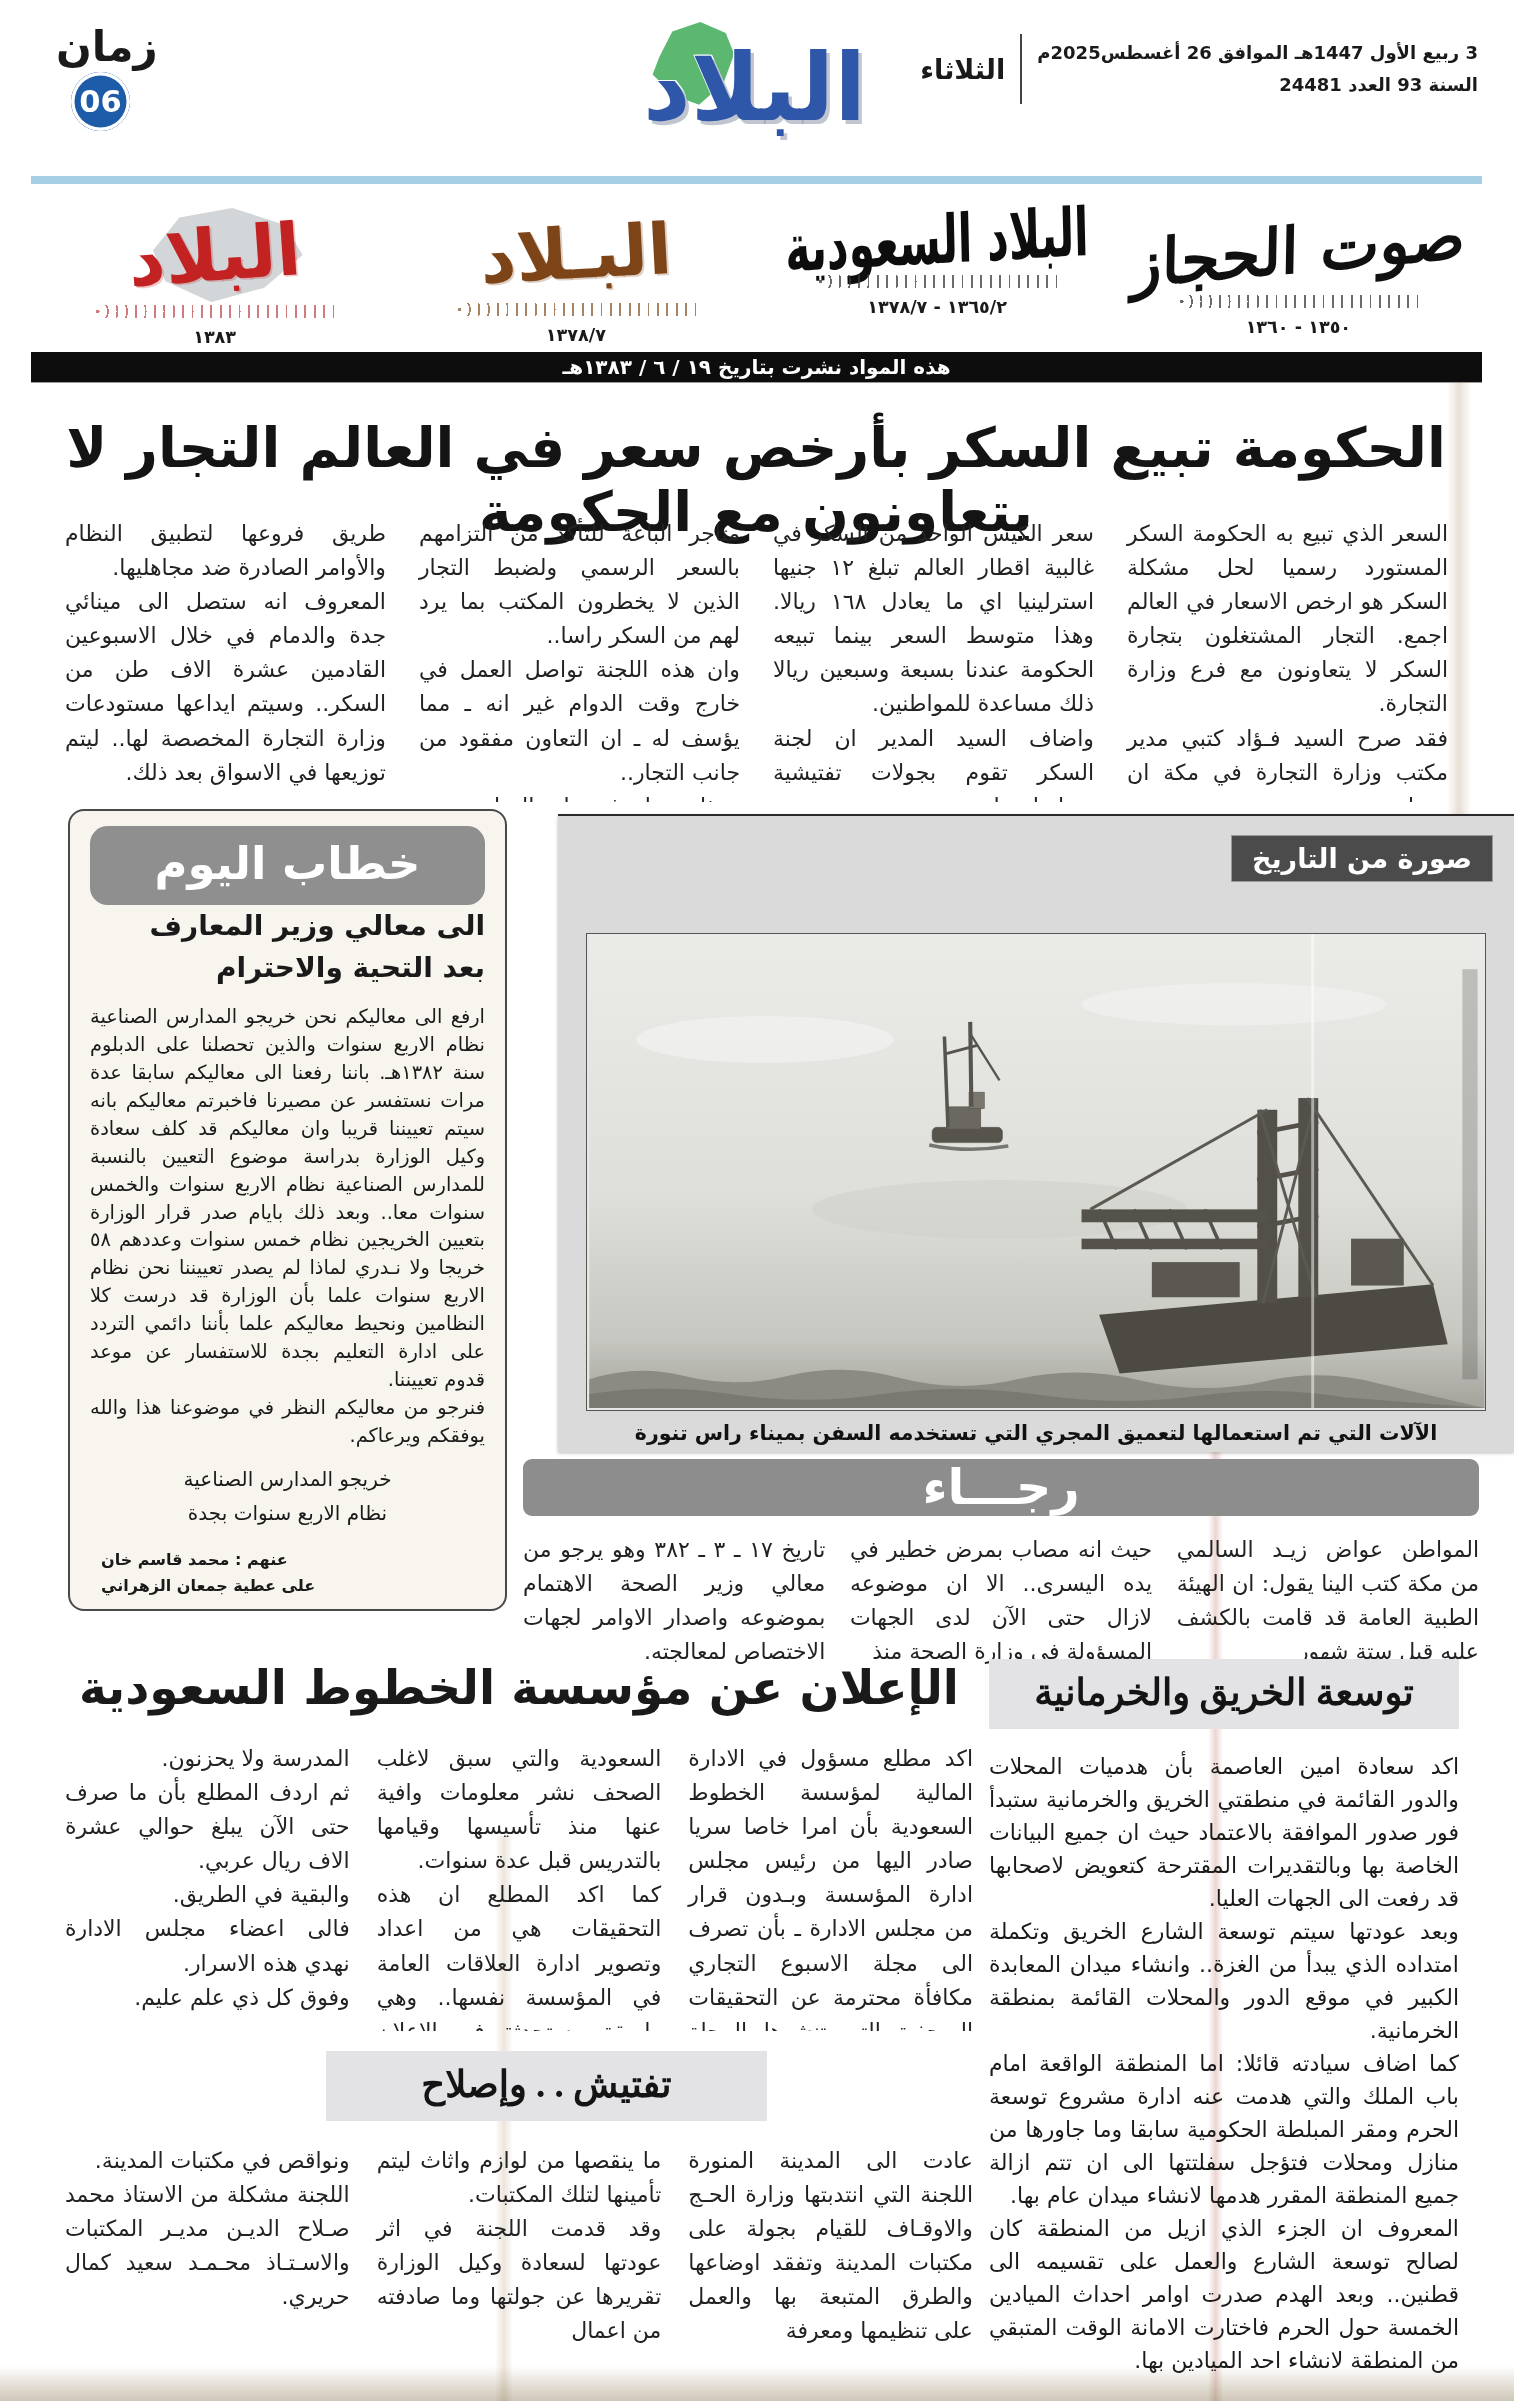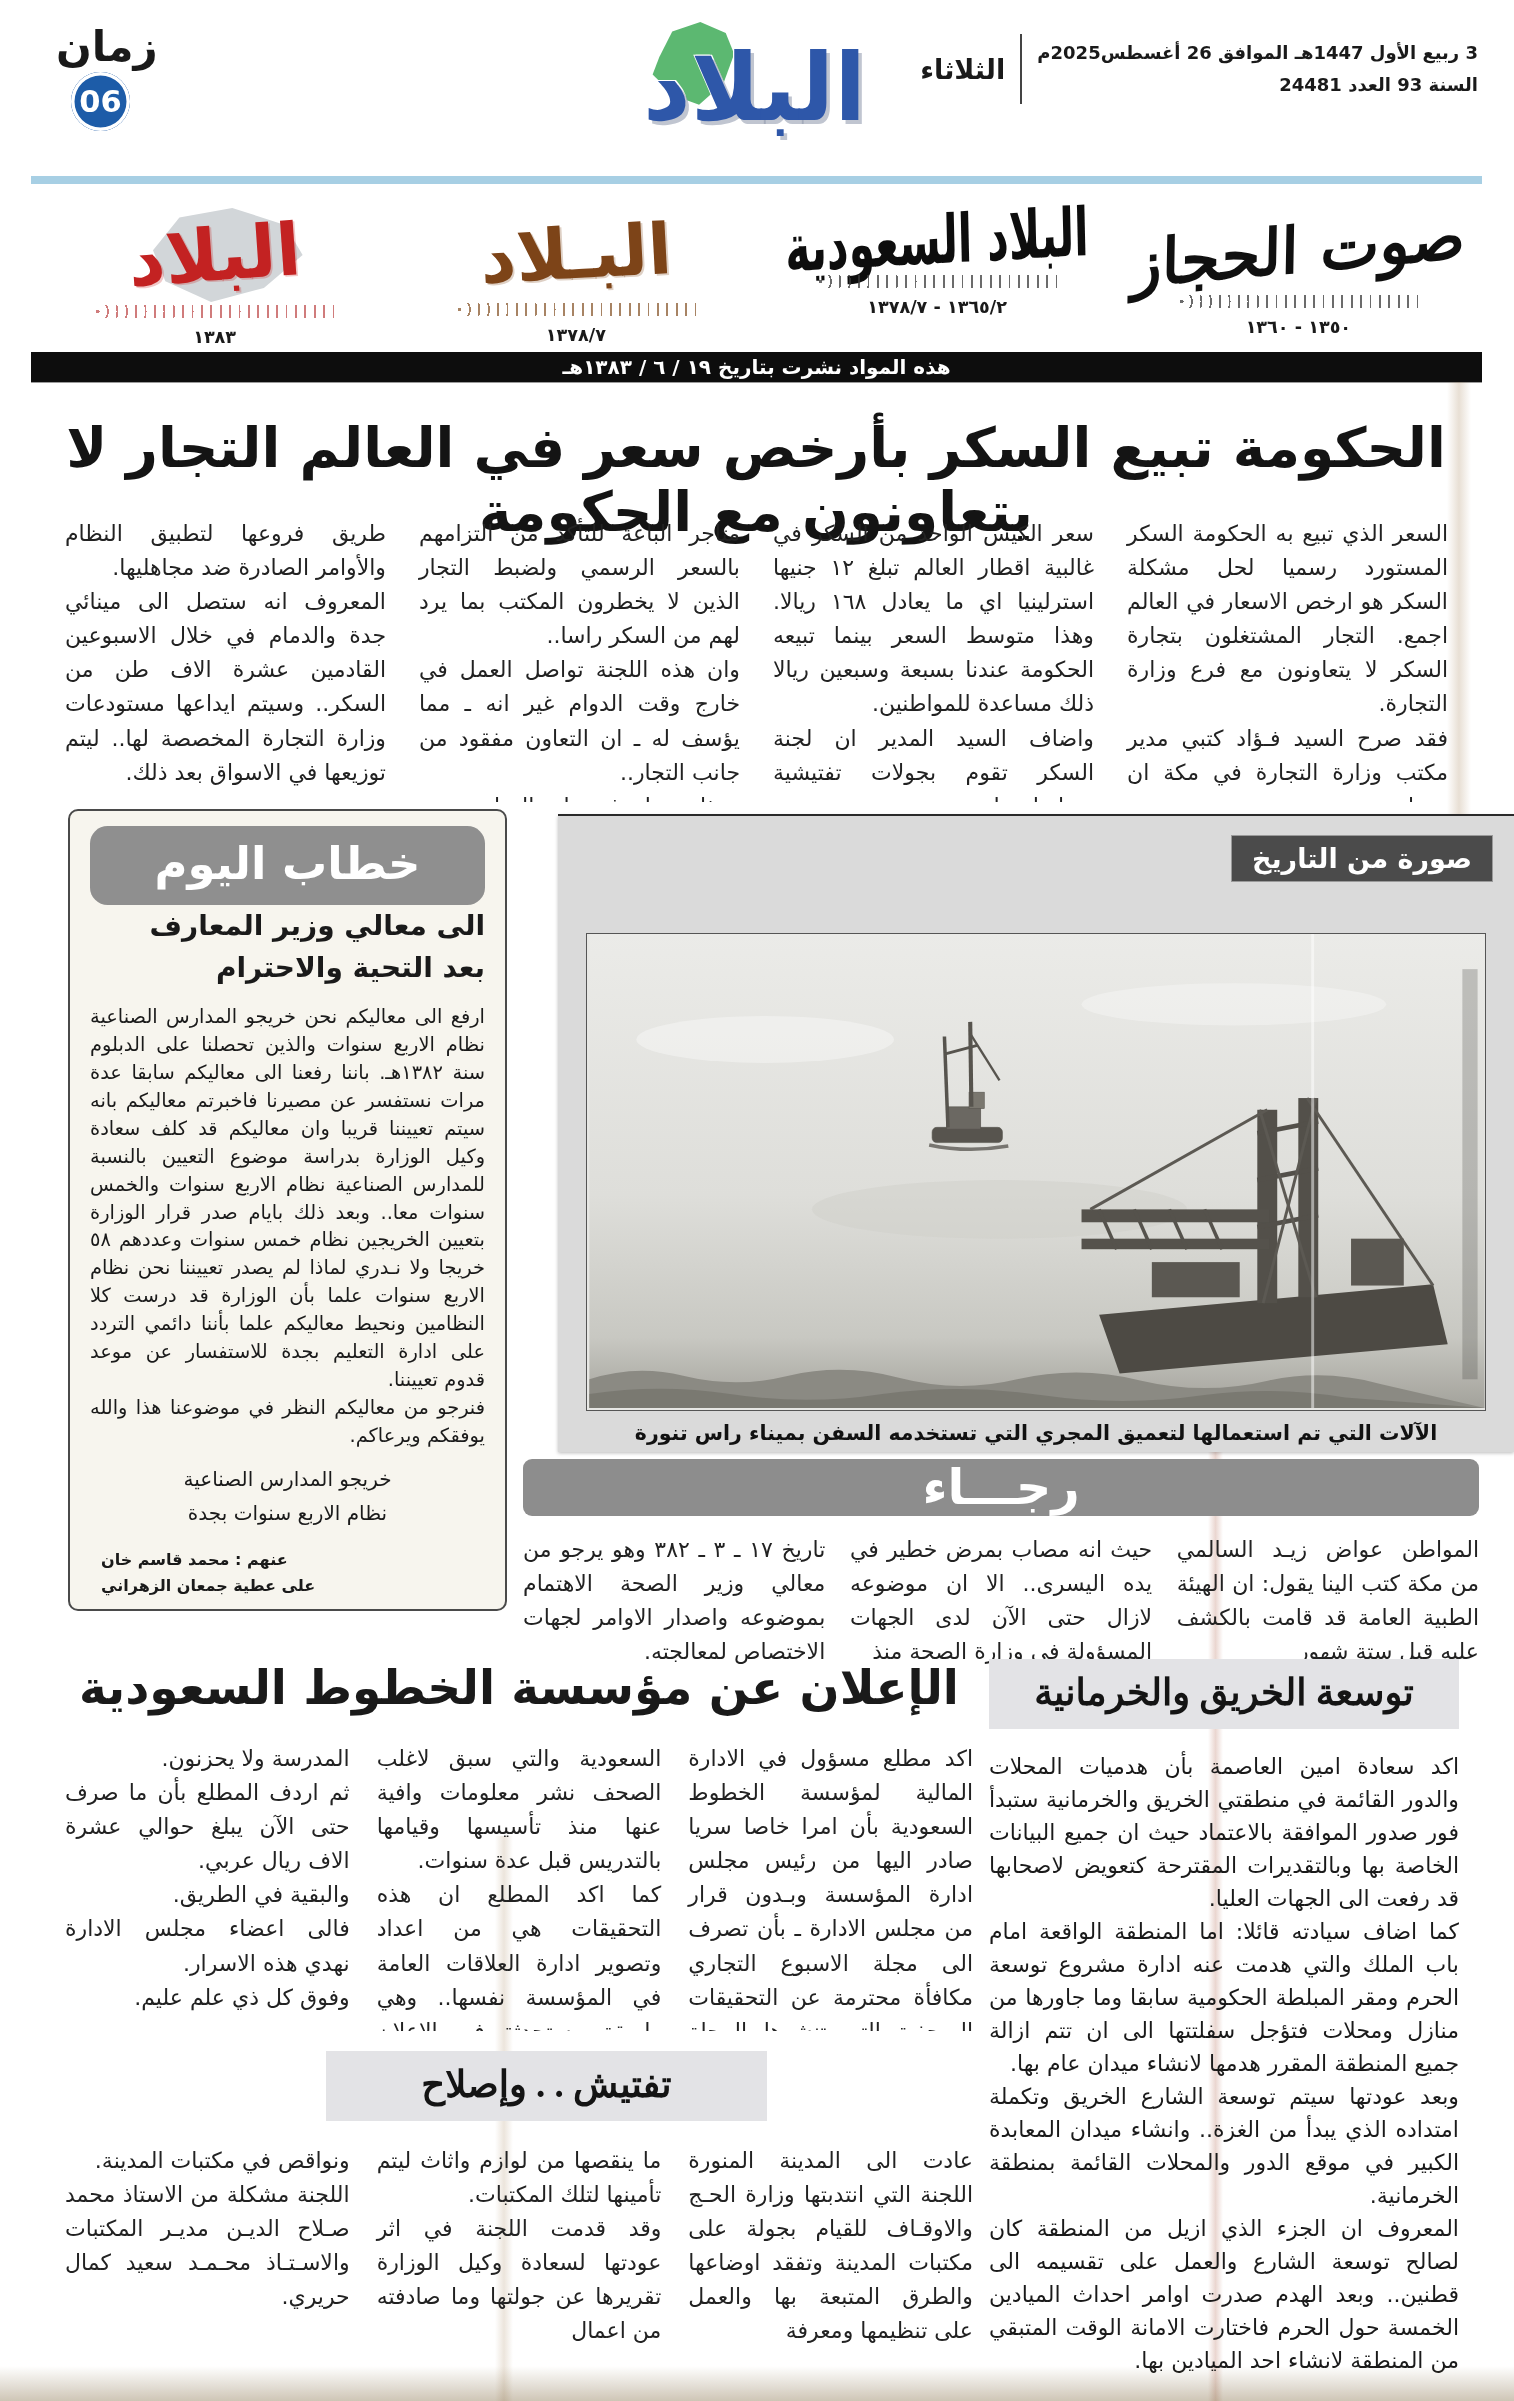--- a/index.html
+++ b/index.html
@@ -86,21 +86,21 @@
     font-size:55px; font-weight:900; color:#141414; letter-spacing:-0.6px;
   }
   .cols{ display:flex; direction:rtl; }
   .body-text{ font-size:22px; line-height:1.55; text-align:justify; text-align-last:right; white-space:pre-line; color:#222; }
   .sugar-cols{ position:absolute; top:135px; left:66px; width:1383px; height:285px; gap:33px; overflow:hidden; }
   .sugar-cols > div{ flex:1; }
 
   
   .letter-box{
     position:absolute; left:69px; top:427px; width:439px; height:802px;
-    background:#f7f5ee; border:2.3px solid #4a4a4a; border-radius:10px; padding:15.2px 20px; overflow:hidden;
+    background:#f7f5ee; border:2.3px solid #4a4a4a; border-radius:16px; padding:15.2px 20px; overflow:hidden;
   }
   .letter-title{
     background:#8f8f8f; border-radius:17.6px; color:#fff; font-size:45px; font-weight:900;
     text-align:center; padding:10.6px 0 15.2px 0;
   }
   .letter-salutation{ font-size:28px; font-weight:900; text-align:right; line-height:1.5; }
   .letter-body{ margin-top:14px; font-size:19.4px; line-height:1.44; text-align:justify; text-align-last:right; white-space:pre-line; }
   .letter-signoff{ margin-top:11.7px; font-size:20px; text-align:center; line-height:1.7; white-space:pre-line; }
   .letter-reps{ margin-top:17.6px; font-size:16px; font-weight:900; text-align:left; line-height:1.6; white-space:pre-line;margin-left:11px; }
 
@@ -307,22 +307,22 @@
 والبقية في الطريق.
 فالى اعضاء مجلس الادارة نهدي هذه الاسرار.
 وفوق كل ذي علم عليم.</div>
       </div>
     </section>
 
     <section class="expansion">
       <div class="gray-band">توسعة الخريق والخرمانية</div>
       <div class="expansion-body">
         <p>اكد سعادة امين العاصمة بأن هدميات المحلات والدور القائمة في منطقتي الخريق والخرمانية ستبدأ فور صدور الموافقة بالاعتماد حيث ان جميع البيانات الخاصة بها وبالتقديرات المقترحة كتعويض لاصحابها قد رفعت الى الجهات العليا.</p>
+        <p>وبعد عودتها سيتم توسعة الشارع الخريق وتكملة امتداده الذي يبدأ من الغزة.. وانشاء ميدان المعابدة الكبير في موقع الدور والمحلات القائمة بمنطقة الخرمانية.</p>
         <p>كما اضاف سيادته قائلا: اما المنطقة الواقعة امام باب الملك والتي هدمت عنه ادارة مشروع توسعة الحرم ومقر المبلطة الحكومية سابقا وما جاورها من منازل ومحلات فتؤجل سفلتتها الى ان تتم ازالة جميع المنطقة المقرر هدمها لانشاء ميدان عام بها.</p>
-        <p>وبعد عودتها سيتم توسعة الشارع الخريق وتكملة امتداده الذي يبدأ من الغزة.. وانشاء ميدان المعابدة الكبير في موقع الدور والمحلات القائمة بمنطقة الخرمانية.</p>
         <p>المعروف ان الجزء الذي ازيل من المنطقة كان لصالح توسعة الشارع والعمل على تقسيمه الى قطنين.. وبعد الهدم صدرت اوامر احداث الميادين الخمسة حول الحرم فاختارت الامانة الوقت المتبقي من المنطقة لانشاء احد الميادين بها.</p>
       </div>
     </section>
 
     <div class="inspection-band gray-band" style="position:absolute;">تفتيش . . وإصلاح</div>
     <div class="cols inspection-cols">
       <div class="body-text">عادت الى المدينة المنورة اللجنة التي انتدبتها وزارة الحـج والاوقـاف للقيام بجولة على مكتبات المدينة وتفقد اوضاعها والطرق المتبعة بها والعمل على تنظيمها ومعرفة</div>
       <div class="body-text">ما ينقصها من لوازم واثاث ليتم تأمينها لتلك المكتبات.
 وقد قدمت اللجنة في اثر عودتها لسعادة وكيل الوزارة تقريرها عن جولتها وما صادفته من اعمال</div>
       <div class="body-text">ونواقص في مكتبات المدينة.

